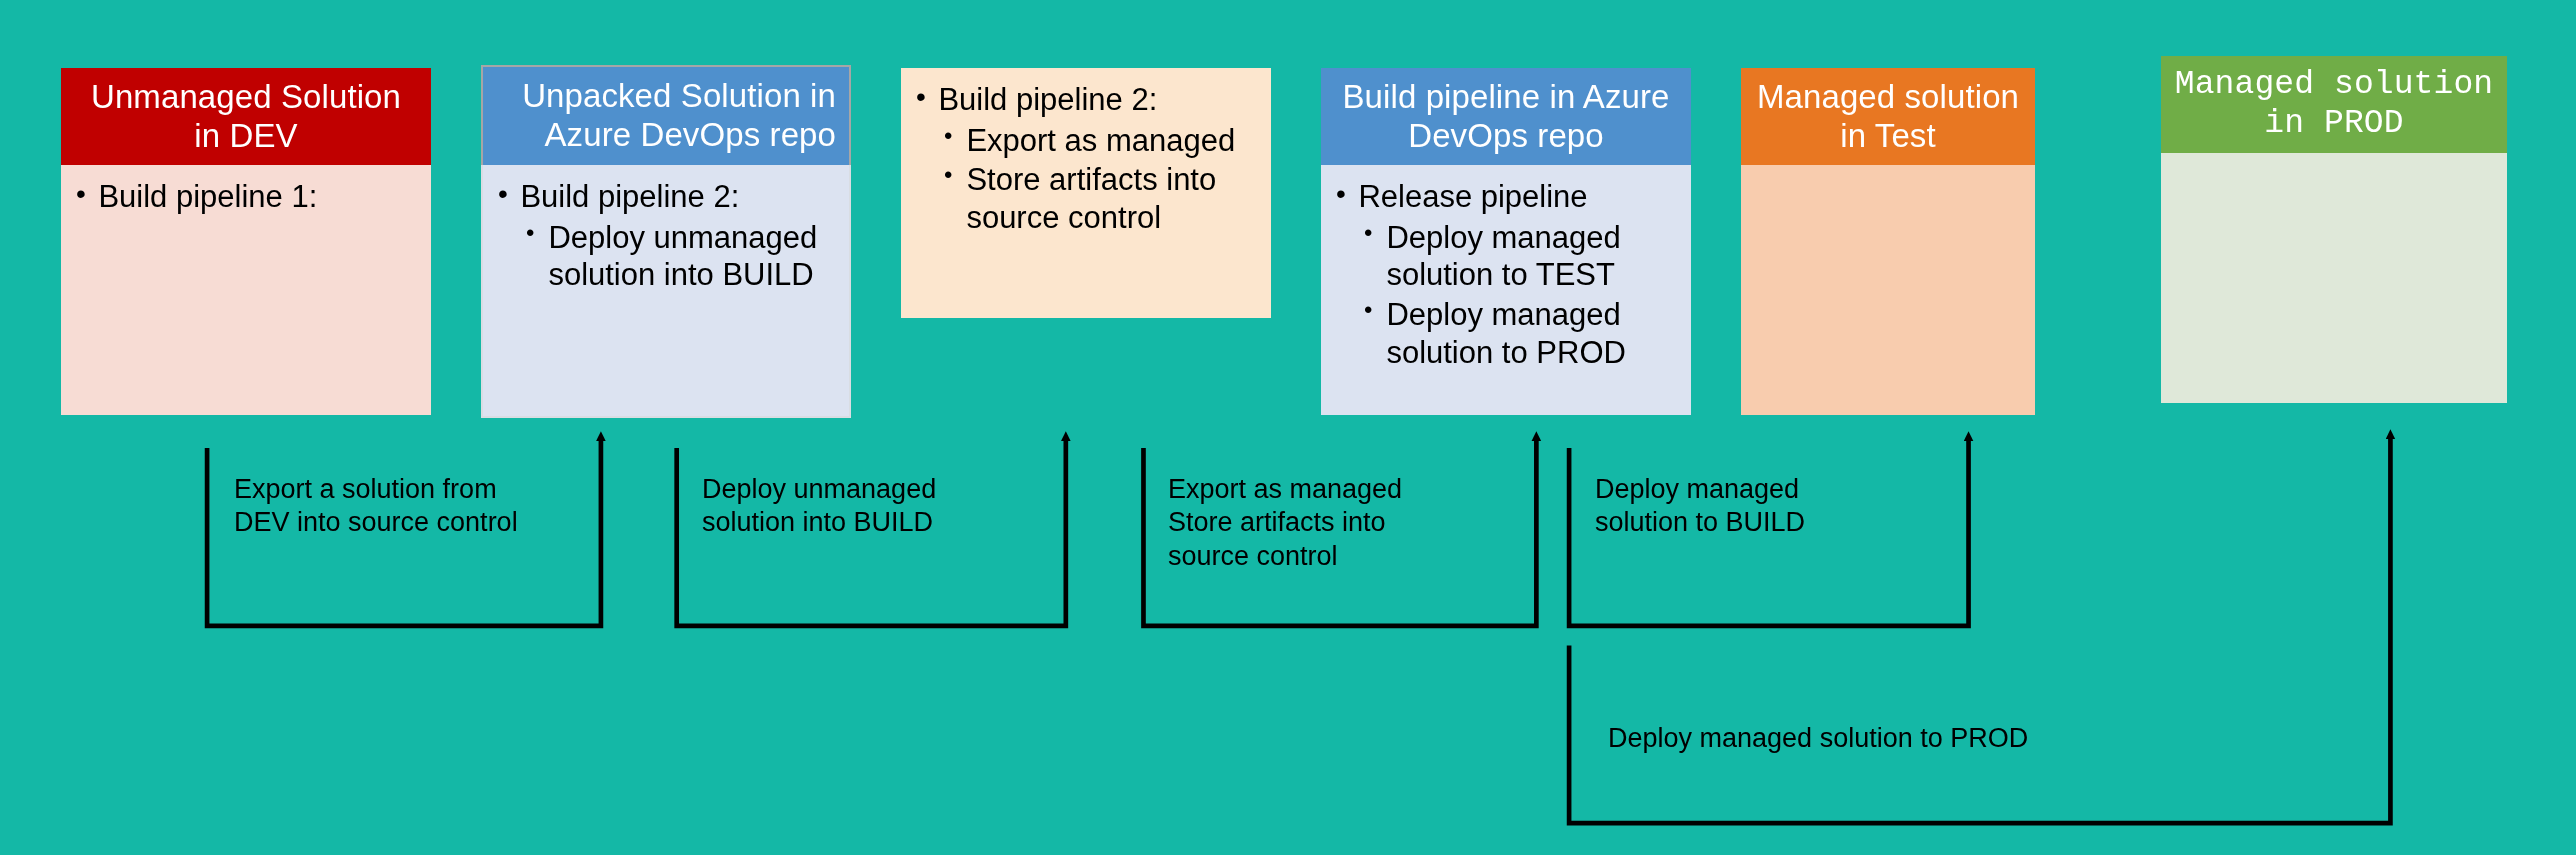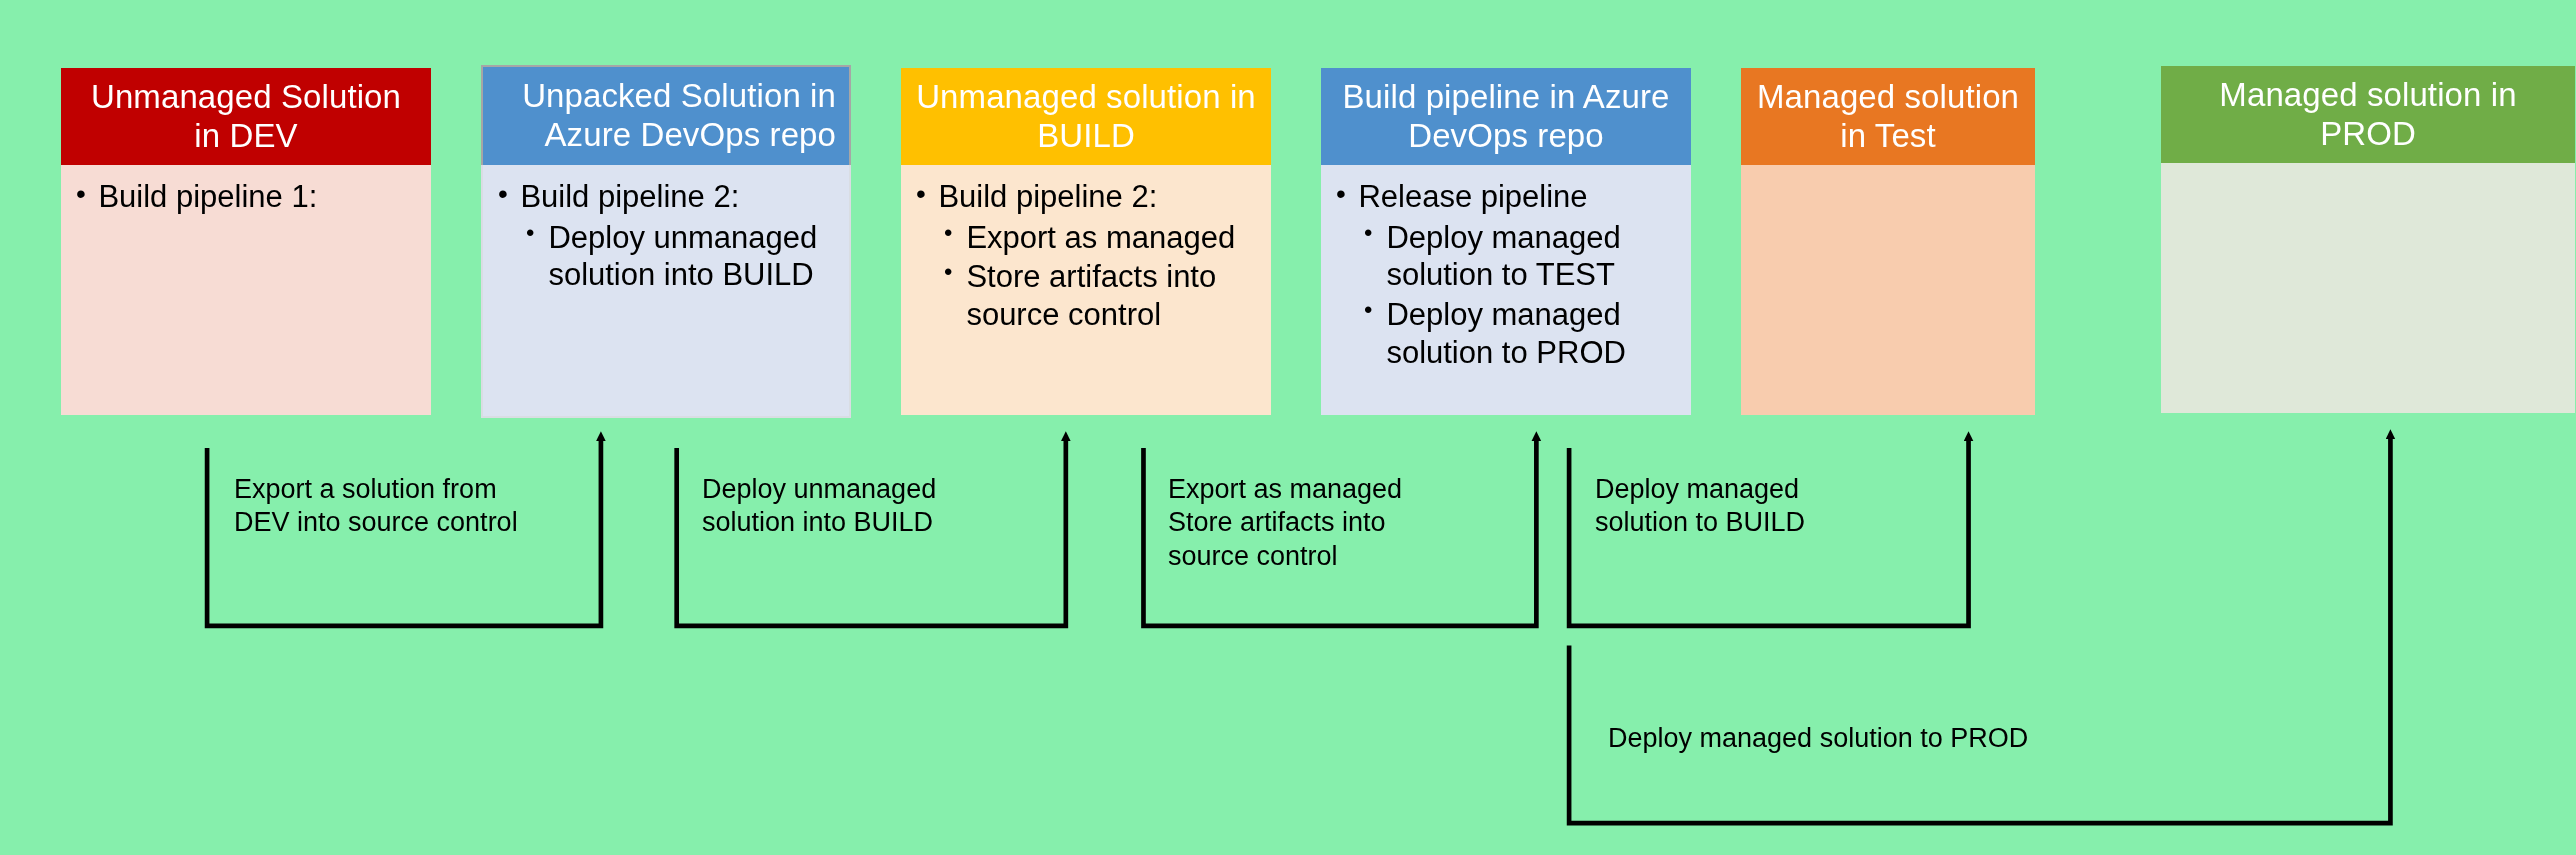--- a/index.html
+++ b/index.html
@@ -7,21 +7,21 @@
     padding: 0;
     background: #ffffff;
   }
   body {
     font-family: "Liberation Sans", sans-serif;
   }
   #stage {
     position: relative;
     width: 2576px;
     height: 855px;
-    background: #86efac;
+    background: #14b8a6;
     overflow: hidden;
   }
 
   
   .node {
     position: absolute;
     box-sizing: border-box;
   }
   .node-header {
     box-sizing: border-box;
@@ -134,21 +134,20 @@
             <li>
               <span>Deploy unmanaged solution into BUILD</span>
             </li>
           </ul>
         </li>
       </ul>
     </div>
   </div>
 
   <div class="node" id="node-2" style="left:901px; top:68px; width:370px;">
-    <div class="node-header" style="background: rgb(255, 192, 0);">Unmanaged solution in BUILD</div>
     <div class="node-body" style="height: 250px; background: rgb(252, 230, 206);">
       <ul class="lvl1">
         <li>
           <span>Build pipeline 2:</span>
           <ul class="lvl2">
             <li>
               <span>Export as managed</span>
             </li>
             <li>
               <span>Store artifacts into source control</span>
@@ -176,21 +175,21 @@
         </li>
       </ul>
     </div>
   </div>
 
   <div class="node" id="node-4" style="left:1741px; top:68px; width:294px;">
     <div class="node-header" style="background: rgb(232, 119, 34);">Managed solution in Test</div>
     <div class="node-body" style="height: 250px; background: rgb(248, 204, 174);"></div>
   </div>
 
-  <div class="node" id="node-5" style="left:2161px; top:66px; width:414px;">
+  <div class="node" id="node-5" style="left:2161px; top:56px; width:346px;font-family:Liberation Mono, monospace;">
     <div class="node-header" style="background: rgb(112, 173, 71);">Managed solution in PROD</div>
     <div class="node-body" style="height: 250px; background: rgb(223, 232, 217);"></div>
   </div>
 
   <svg id="wires" viewBox="0 0 2753 914">
     <defs>
       <marker id="ah" markerWidth="11" markerHeight="11" refX="5.2" refY="9.4" orient="0" markerUnits="userSpaceOnUse">
         <polygon points="5.2,0.4 10.4,11 0,11" fill="#000000"></polygon>
       </marker>
     </defs>

